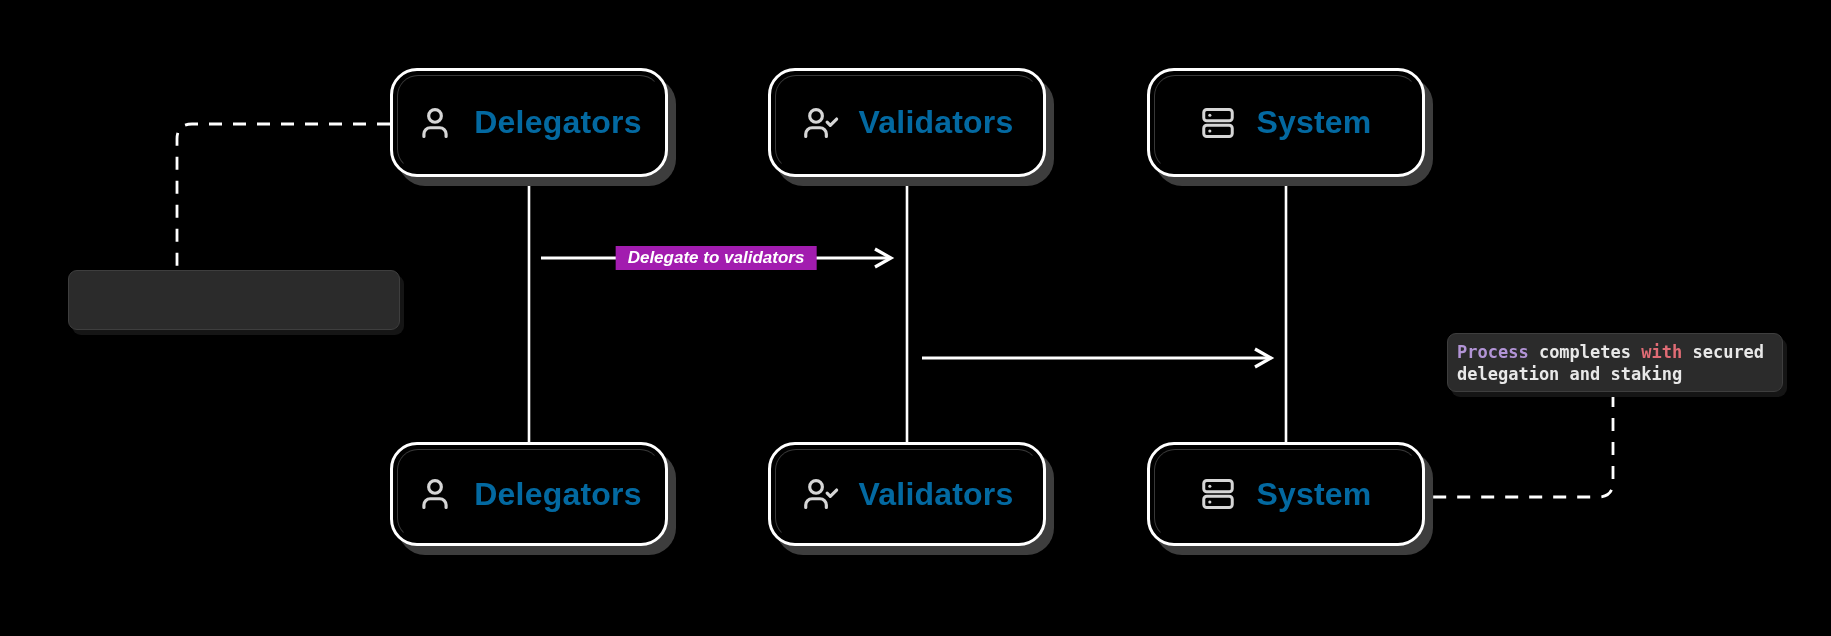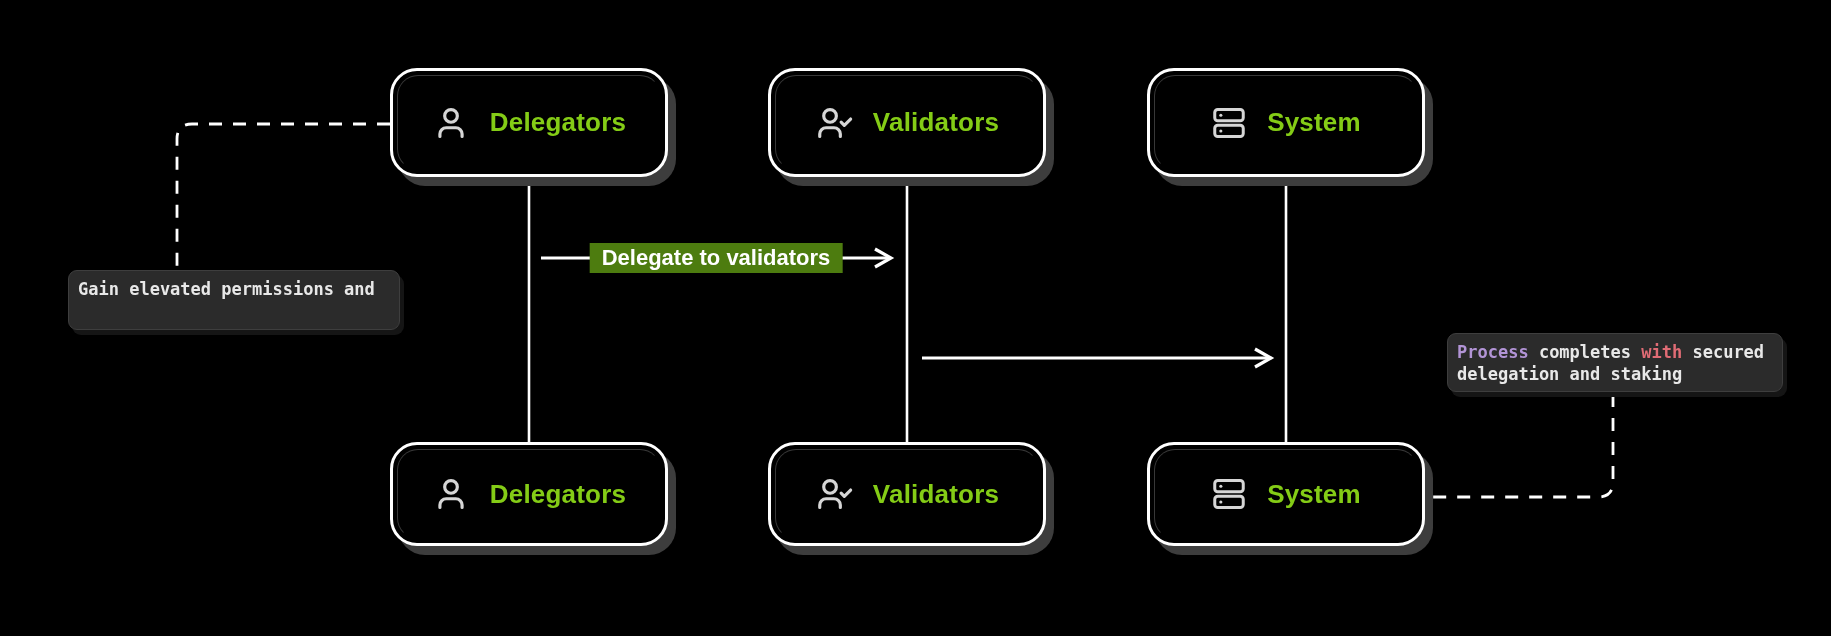--- a/index.html
+++ b/index.html
@@ -7,26 +7,26 @@
           font-family:"Liberation Sans",sans-serif;}
   .wires{position:absolute;left:0;top:0;}
 
   .actor-box{position:absolute;width:278px;box-sizing:border-box;background:#000;
              border:3.5px solid #fff;border-radius:27px;box-shadow:8px 9px 0 #3d3d3d;
              display:flex;align-items:center;justify-content:center;gap:20px;}
   .actor-box::before{content:'';position:absolute;inset:4px;border:1.5px solid rgba(255,255,255,0.22);
              border-right-color:transparent;border-bottom-color:transparent;border-radius:21px;pointer-events:none;}
   .actor-box.row-top{top:68px;height:109px;}
   .actor-box.row-bottom{top:442px;height:104px;}
-  .actor-label{color:#84cc16;font-size:26px;font-weight:700;letter-spacing:.2px;}
+  .actor-label{color:#0369a1;font-size:32px;font-weight:700;letter-spacing:.2px;}
   .icon{display:flex;align-items:center;}
   .icon svg{fill:none;stroke:#d6d6d6;stroke-width:2;stroke-linecap:round;stroke-linejoin:round;}
 
-  .msg-label{position:absolute;transform:translate(-50%,-50%);background:#4d7c0f;color:#fff;
-             font-size:22px;font-weight:700;padding:2px 12px;white-space:nowrap;}
+  .msg-label{position:absolute;transform:translate(-50%,-50%);background:#a21caf;color:#fff;
+             font-size:17px;font-weight:700;padding:2px 12px;white-space:nowrap;font-style:italic;}
 
   .note{position:absolute;box-sizing:border-box;background:#2b2b2b;border:1px solid #3e3e3e;
         border-radius:9px;padding:7px 9px;box-shadow:4px 5px 0 #151515;
         font-family:"DejaVu Sans Mono",monospace;font-size:17px;line-height:22px;font-weight:700;
         color:#e8e8e8;}
   .note .line{white-space:pre;}
   .note-left{left:68px;top:270px;width:332px;height:60px;}
   .note-right{left:1447px;top:333px;width:336px;height:59px;}
 </style>
 </head>
@@ -113,18 +113,17 @@
           <line x1="6.5" y1="6.75" x2="6.6" y2="6.75"></line>
           <line x1="6.5" y1="17.25" x2="6.6" y2="17.25"></line>
         </svg>
     </span>
     <span class="actor-label">System</span>
   </div>
 
   <div class="msg-label" style="left:716px;top:258px">Delegate to validators</div>
 
   <div class="note note-left">
-    <div class="line">Gain elevated permissions and</div>
   </div>
 
   <div class="note note-right"><span style="color: rgb(178, 148, 214);">Process</span><span style="color: rgb(232, 232, 232);"> completes </span><span style="color: rgb(224, 108, 117);">with</span><span style="color: rgb(232, 232, 232);"> secured delegation and staking</span></div>
 
 </div>
 
 </body></html>

